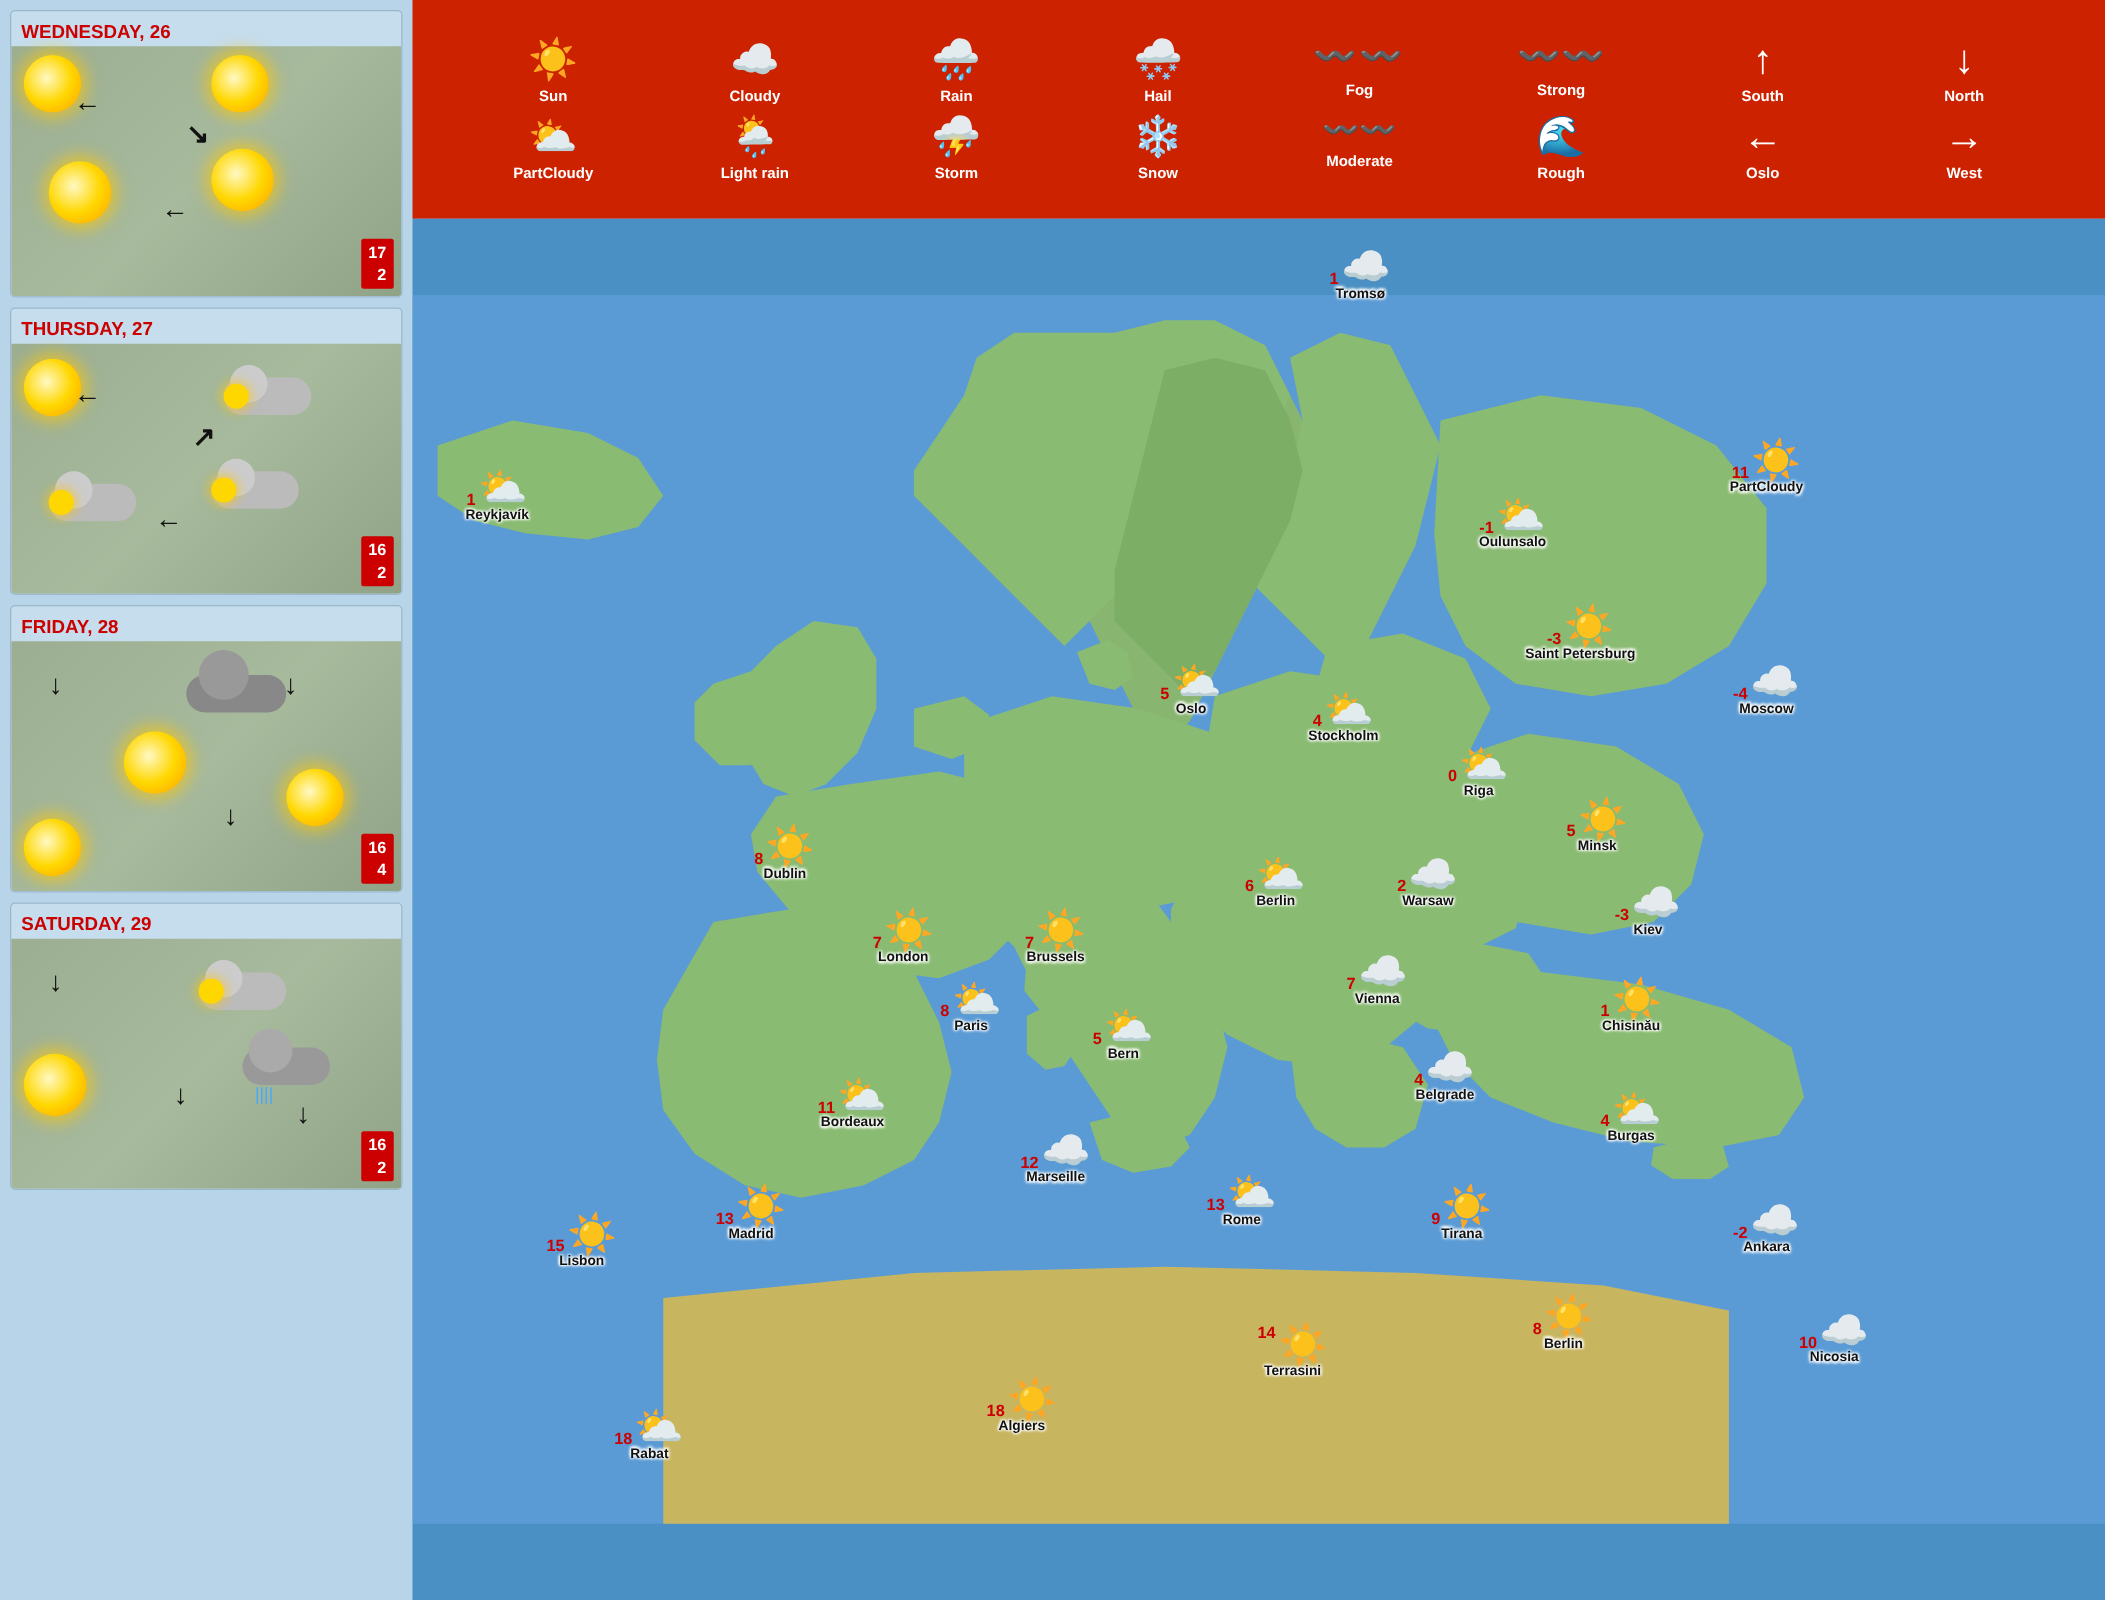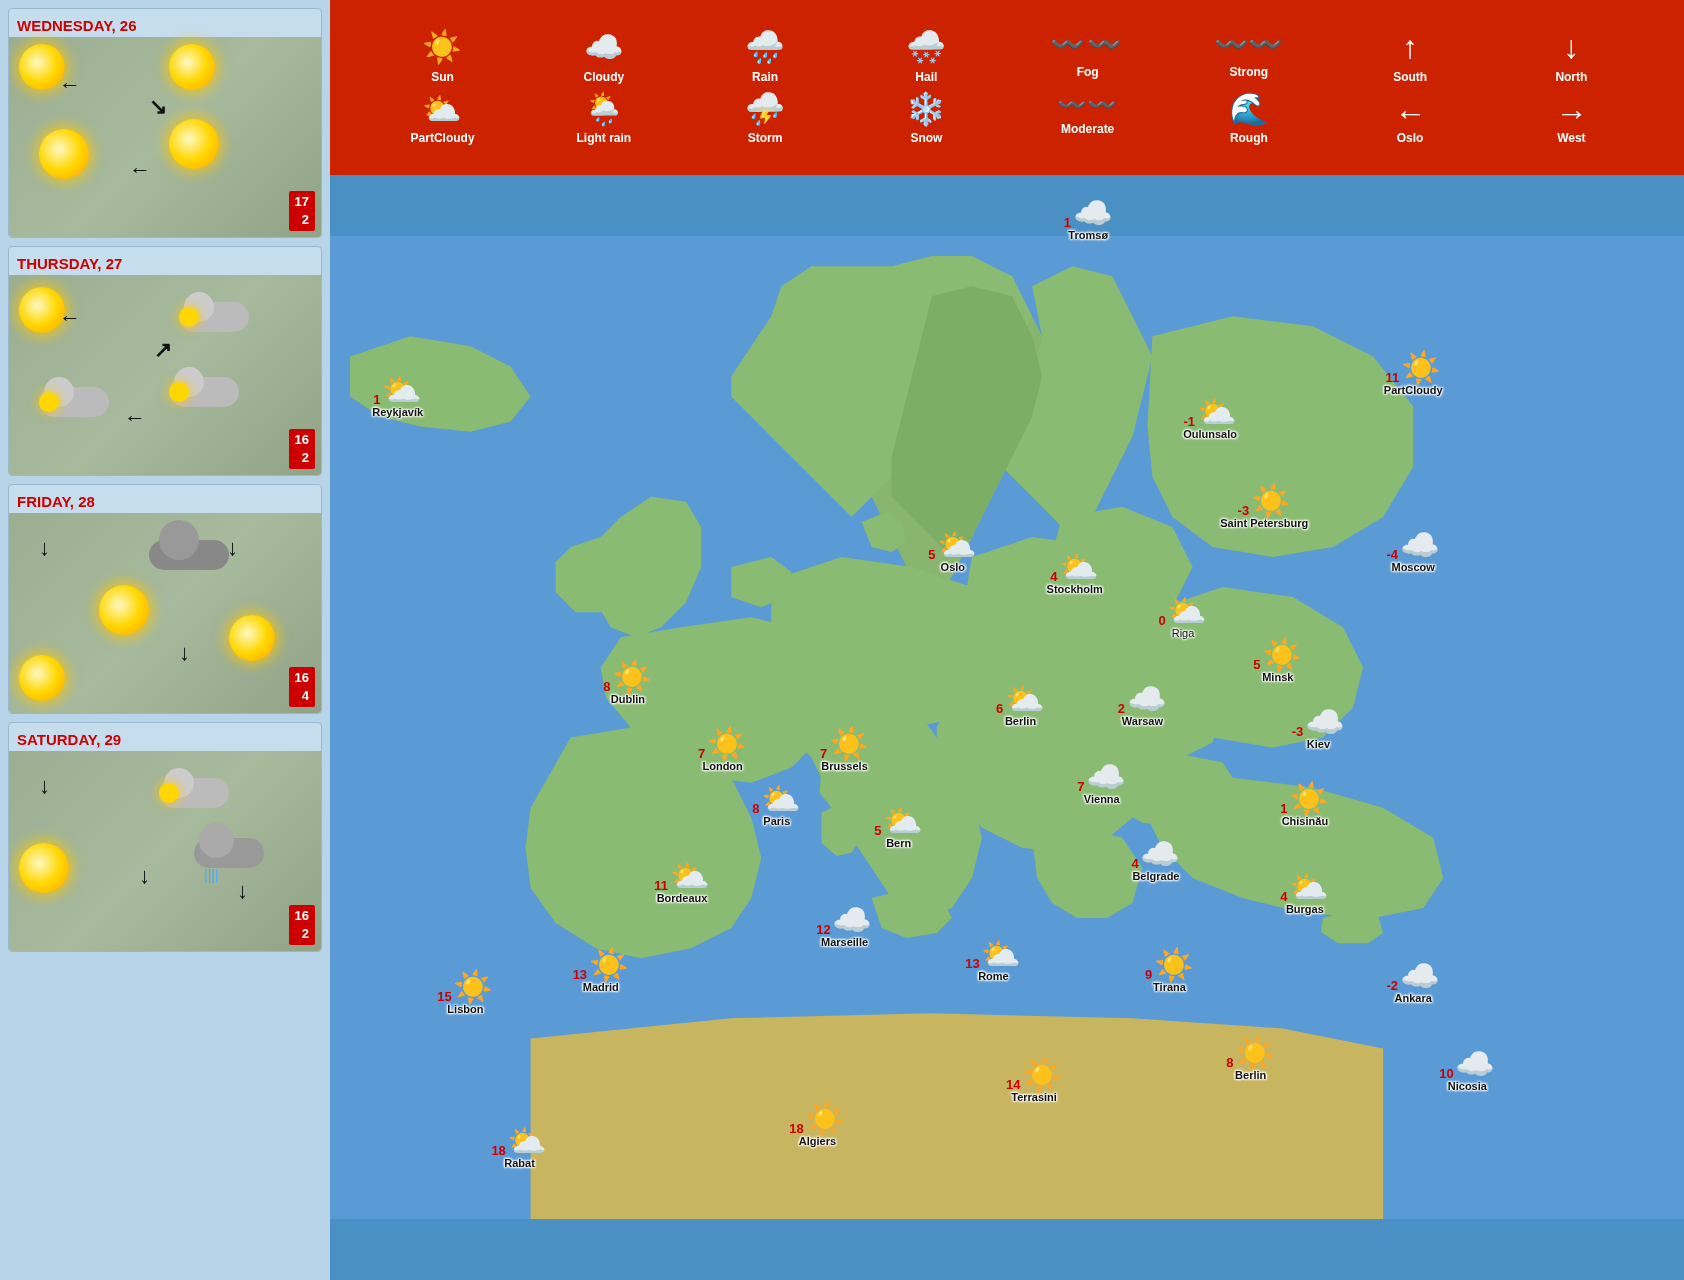--- a/index.html
+++ b/index.html
@@ -479,21 +479,21 @@
             </div>
             <div style="color: rgb(17, 17, 17); font-size: 11px; font-weight: bold; white-space: nowrap; text-shadow: white 1px 1px 2px, white -1px -1px 2px, white 1px -1px 2px, white -1px 1px 2px;">Moscow</div>
           </div>
         </div>
         <div style="position: absolute; left: 63%; top: 40%; display: flex; flex-direction: column; align-items: center; transform: translate(-50%, -50%); z-index: 10;">
           <div style="position: relative; display: flex; flex-direction: column; align-items: center;">
             <div style="display: flex; align-items: flex-end; gap: 2px;">
               <div style="color: rgb(204, 0, 0); font-weight: bold; font-size: 13px; line-height: 1;">0</div>
               <div style="font-size: 32px; line-height: 1;">⛅</div>
             </div>
-            <div style="color: rgb(17, 17, 17); font-size: 11px; font-weight: normal; white-space: nowrap; text-shadow: white 1px 1px 2px, white -1px -1px 2px, white 1px -1px 2px, white -1px 1px 2px;">Riga</div>
+            <div style="color: rgb(17, 17, 17); font-size: 11px; font-weight: bold; white-space: nowrap; text-shadow: white 1px 1px 2px, white -1px -1px 2px, white 1px -1px 2px, white -1px 1px 2px;">Riga</div>
           </div>
         </div>
         <div style="position: absolute; left: 70%; top: 44%; display: flex; flex-direction: column; align-items: center; transform: translate(-50%, -50%); z-index: 10;">
           <div style="position: relative; display: flex; flex-direction: column; align-items: center;">
             <div style="display: flex; align-items: flex-end; gap: 2px;">
               <div style="color: rgb(204, 0, 0); font-weight: bold; font-size: 13px; line-height: 1;">5</div>
               <div style="font-size: 32px; line-height: 1;">☀️</div>
             </div>
             <div style="color: rgb(17, 17, 17); font-size: 11px; font-weight: bold; white-space: nowrap; text-shadow: white 1px 1px 2px, white -1px -1px 2px, white 1px -1px 2px, white -1px 1px 2px;">Minsk</div>
           </div>
@@ -673,21 +673,21 @@
           <div style="position: relative; display: flex; flex-direction: column; align-items: center;">
             <div style="display: flex; align-items: flex-end; gap: 2px;">
               <div style="color: rgb(204, 0, 0); font-weight: bold; font-size: 13px; line-height: 1;">8</div>
               <div style="font-size: 32px; line-height: 1;">☀️</div>
             </div>
             <div style="color: rgb(17, 17, 17); font-size: 11px; font-weight: bold; white-space: nowrap; text-shadow: white 1px 1px 2px, white -1px -1px 2px, white 1px -1px 2px, white -1px 1px 2px;">Berlin</div>
           </div>
         </div>
         <div style="position: absolute; left: 52%; top: 82%; display: flex; flex-direction: column; align-items: center; transform: translate(-50%, -50%); z-index: 10;">
           <div style="position: relative; display: flex; flex-direction: column; align-items: center;">
-            <div style="display: flex; align-items: flex-end; gap: 2px;">
+            <div style="display: flex; gap: 2px;">
               <div style="color: rgb(204, 0, 0); font-weight: bold; font-size: 13px; line-height: 1;">14</div>
               <div style="font-size: 32px; line-height: 1;">☀️</div>
             </div>
             <div style="color: rgb(17, 17, 17); font-size: 11px; font-weight: bold; white-space: nowrap; text-shadow: white 1px 1px 2px, white -1px -1px 2px, white 1px -1px 2px, white -1px 1px 2px;">Terrasini</div>
           </div>
         </div>
         <div style="position: absolute; left: 36%; top: 86%; display: flex; flex-direction: column; align-items: center; transform: translate(-50%, -50%); z-index: 10;">
           <div style="position: relative; display: flex; flex-direction: column; align-items: center;">
             <div style="display: flex; align-items: flex-end; gap: 2px;">
               <div style="color: rgb(204, 0, 0); font-weight: bold; font-size: 13px; line-height: 1;">18</div>

